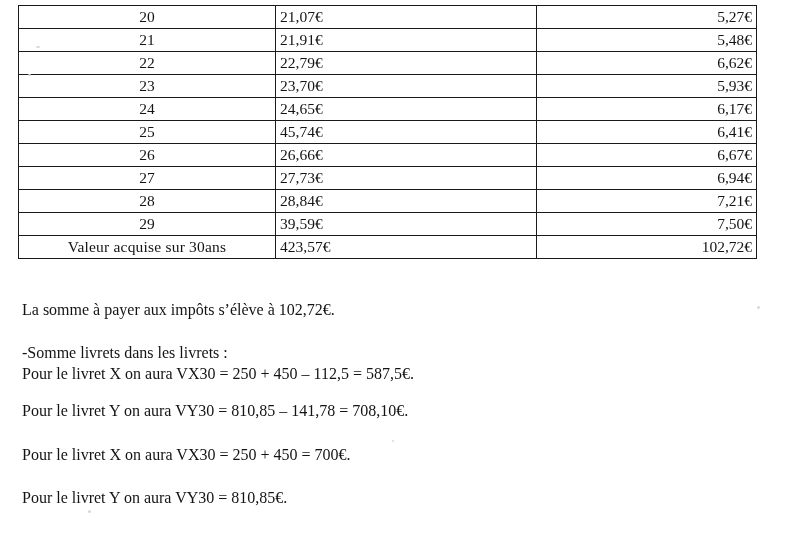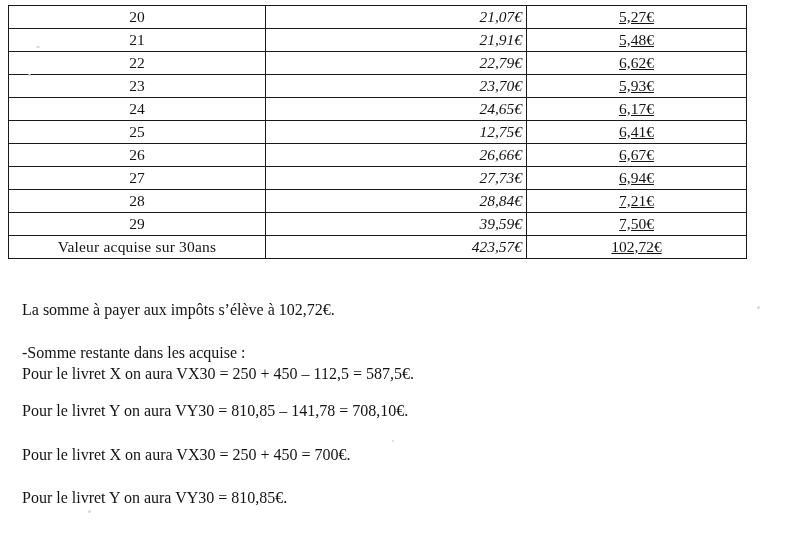--- a/index.html
+++ b/index.html
@@ -25,46 +25,44 @@
   #page {
     position: absolute;
     left: 0; top: 0;
     width: 800px;
     height: 539px;
   }
 
   
   table.sheet {
     position: absolute;
-    left: 8px;
+    left: 18px;
     top: 5px;
     width: 711px;
     border-collapse: collapse;
     table-layout: fixed;
   }
   table.sheet td {
     border: 1px solid #1a1a1a;
     height: 22px;
     font-size: 15.5px;
     padding: 0 4px;
     line-height: 20px;
   }
   td.c-year {
     width: 248px;
     text-align: center;
   }
   td.c-x {
     width: 252px;
-    text-align: right;
-    font-style: italic;
+    text-align: left;
   }
   td.c-y {
     width: 211px;
-    text-align: center;
-    text-decoration: underline;
+    text-align: right;
   }
   tr.totals td {
     font-size: 15.5px;
   }
   tr.totals td.c-year {
     text-align: center;
     letter-spacing: 0.2px;
     margin-left: 32px;
   }
 
@@ -111,21 +109,21 @@
         <td class="c-x">23,70€</td>
         <td class="c-y">5,93€</td>
       </tr>
       <tr>
         <td class="c-year">24</td>
         <td class="c-x">24,65€</td>
         <td class="c-y">6,17€</td>
       </tr>
       <tr>
         <td class="c-year">25</td>
-        <td class="c-x">12,75€</td>
+        <td class="c-x">45,74€</td>
         <td class="c-y">6,41€</td>
       </tr>
       <tr>
         <td class="c-year">26</td>
         <td class="c-x">26,66€</td>
         <td class="c-y">6,67€</td>
       </tr>
       <tr>
         <td class="c-year">27</td>
         <td class="c-x">27,73€</td>
@@ -145,21 +143,21 @@
         <td class="c-year">Valeur acquise sur 30ans</td>
         <td class="c-x">423,57€</td>
         <td class="c-y">102,72€</td>
       </tr>
     </tbody>
   </table>
 
   <div class="prose">
     <p>La somme à payer aux impôts s’élève à 102,72€.</p>
     <div class="gap-lg"></div>
-    <p>-Somme restante dans les acquise :</p>
+    <p>-Somme livrets dans les livrets :</p>
     <p class="tight">Pour le livret X on aura VX30 = 250 + 450 – 112,5 = 587,5€.</p>
     <div class="gap-md"></div>
     <p>Pour le livret Y on aura VY30 = 810,85 – 141,78 = 708,10€.</p>
     <div class="gap-lg"></div>
     <p class="tight">Pour le livret X on aura VX30 = 250 + 450 = 700€.</p>
     <div class="gap-lg"></div>
     <p>Pour le livret Y on aura VY30 = 810,85€.</p>
   </div>
 
   <div class="fleck" style="left:36px; top:46px; width:4px; height:2px;"></div>

